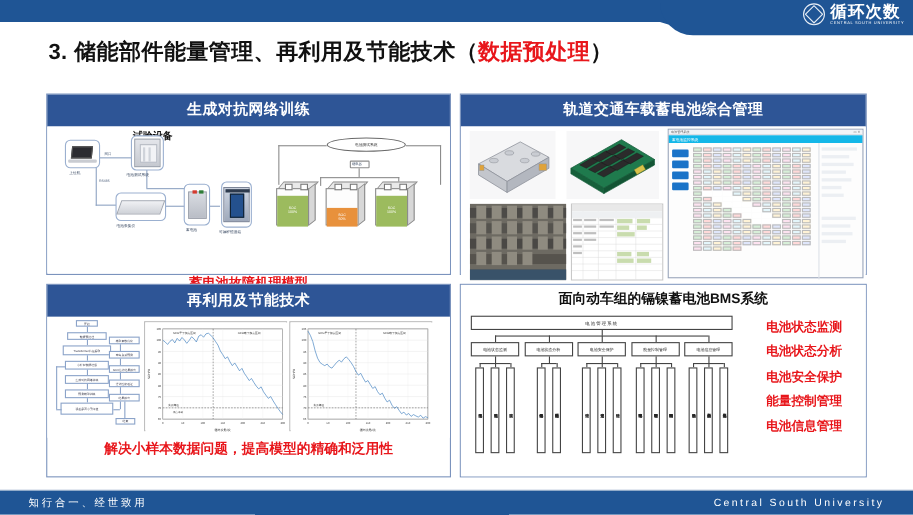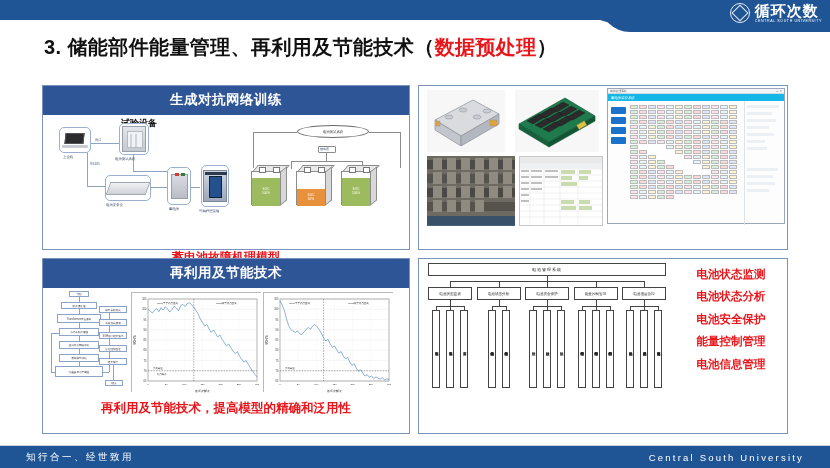--- a/index.html
+++ b/index.html
@@ -283,20 +283,21 @@
         </div>
         <div class="termbox" style="left:8px;top:2px;"></div>
         <div class="termbox" style="left:22px;top:2px;"></div>
       </div>
     </div>
     <div class="redcap" style="font-size:12px;padding:1px 0 3px;">蓄电池故障机理模型</div>
   </div>
 </div>
 
 <div class="panel" id="panel-tr">
+  <div class="panel-title">轨道交通车载蓄电池综合管理</div>
   <div class="panel-body">
     <div class="tr-art">
 
       <div class="photo" style="left:8px;top:4px;width:78px;height:62px;background:#f7f7f8;">
         <svg width="78" height="62" viewBox="0 0 78 62">
           <polygon points="8,30 46,10 72,24 34,46" fill="#d9dbdf" stroke="#8d9199" stroke-width="0.7"></polygon>
           <polygon points="8,30 34,46 34,56 8,40" fill="#c3c6cc" stroke="#8d9199" stroke-width="0.7"></polygon>
           <polygon points="34,46 72,24 72,34 34,56" fill="#b3b7bf" stroke="#8d9199" stroke-width="0.7"></polygon>
           <ellipse cx="22" cy="27" rx="4" ry="2" fill="#c9ccd2" stroke="#8d9199" stroke-width="0.5"></ellipse>
           <ellipse cx="36" cy="20" rx="4" ry="2" fill="#c9ccd2" stroke="#8d9199" stroke-width="0.5"></ellipse>
@@ -791,26 +792,27 @@
             <line x1="59.6" y1="6" x2="59.6" y2="88" stroke="#333" stroke-width="0.4" stroke-dasharray="1.5,1.2"></line>
             <polyline points="16.00,8.05 18.18,11.95 20.36,17.48 22.54,26.09 24.72,32.65 26.90,36.55 29.08,38.19 31.26,39.41 33.44,37.98 35.62,40.65 37.80,41.67 39.98,39.00 42.16,36.34 44.34,34.50 46.52,36.14 48.70,33.06 50.88,31.42 53.06,33.88 55.24,36.75 57.42,40.24 59.60,44.75 61.78,48.02 63.96,46.39 66.14,50.69 68.32,54.38 70.50,52.95 72.68,56.64 74.86,60.12 77.04,58.48 79.22,62.99 81.40,65.86 83.58,64.42 85.76,68.94 87.94,72.42 90.12,70.78 92.30,75.29 94.48,78.16 96.66,76.72 98.84,80.00 101.02,83.08 103.20,81.65 105.38,84.31 107.56,82.88 109.74,85.54 111.92,83.90 114.10,85.13 116.28,86.15 118.46,84.52 120.64,87.18 122.82,85.75 125.00,86.77 " fill="none" stroke="#3f7fbf" stroke-width="0.6"></polyline>
             <text x="35.620000000000005" y="11" font-size="2.5" fill="#333" text-anchor="middle">NCM早于拐点区间</text>
             <text x="94.48" y="11" font-size="2.5" fill="#333" text-anchor="middle">NCM晚于拐点区间</text>
             <text x="21" y="76.25" font-size="2.4" fill="#333">失效阈值</text>
             <text x="70.5" y="98.5" font-size="2.8" fill="#222" text-anchor="middle">循环次数/次</text>
             <text x="4" y="47" font-size="2.8" fill="#222" text-anchor="middle" transform="rotate(-90 4 47)">SOH/%</text>
           </svg>
       </div>
     </div>
-    <div class="redcap" style="font-size:12.5px;padding:2px 0 4px;">再利用及节能技术，提高模型的精确和泛用性</div>
+    <div class="redcap" style="font-size:12.5px;padding:2px 0 4px;">解决小样本数据问题，提高模型的精确和泛用性</div>
   </div>
 </div>
 
 <div class="panel" id="panel-br">
   <div class="panel-body">
+    <div class="br-title">面向动车组的镉镍蓄电池BMS系统</div>
     <div class="br-art">
       <div class="tree-root">电池管理系统</div>
       <div id="tree-layer">
           <div class="tline" style="left: 31px; top: 22px; width: 194px; height: 1px;"></div>
           <div class="tline" style="left: 128px; top: 17px; width: 1px; height: 5px;"></div>
           <div class="tline" style="left: 31px; top: 22px; width: 1px; height: 6px;"></div>
           <div class="tnode" style="left: 9px; width: 44px;">电池状态监测</div>
           <div class="tline" style="left: 17px; top: 47px; width: 28px; height: 1px;"></div>
           <div class="tline" style="left: 31px; top: 41px; width: 1px; height: 6px;"></div>
           <div class="tline" style="left: 17px; top: 47px; width: 1px; height: 4px;"></div>

